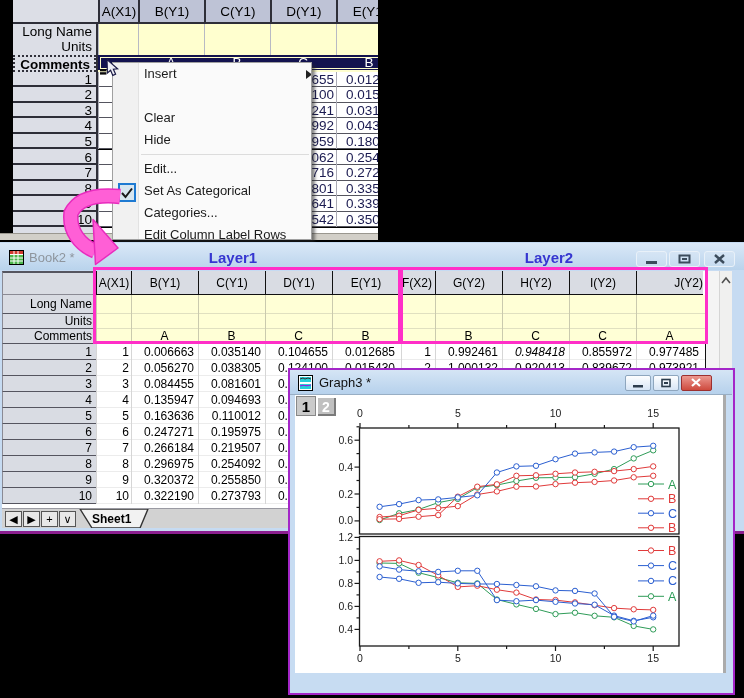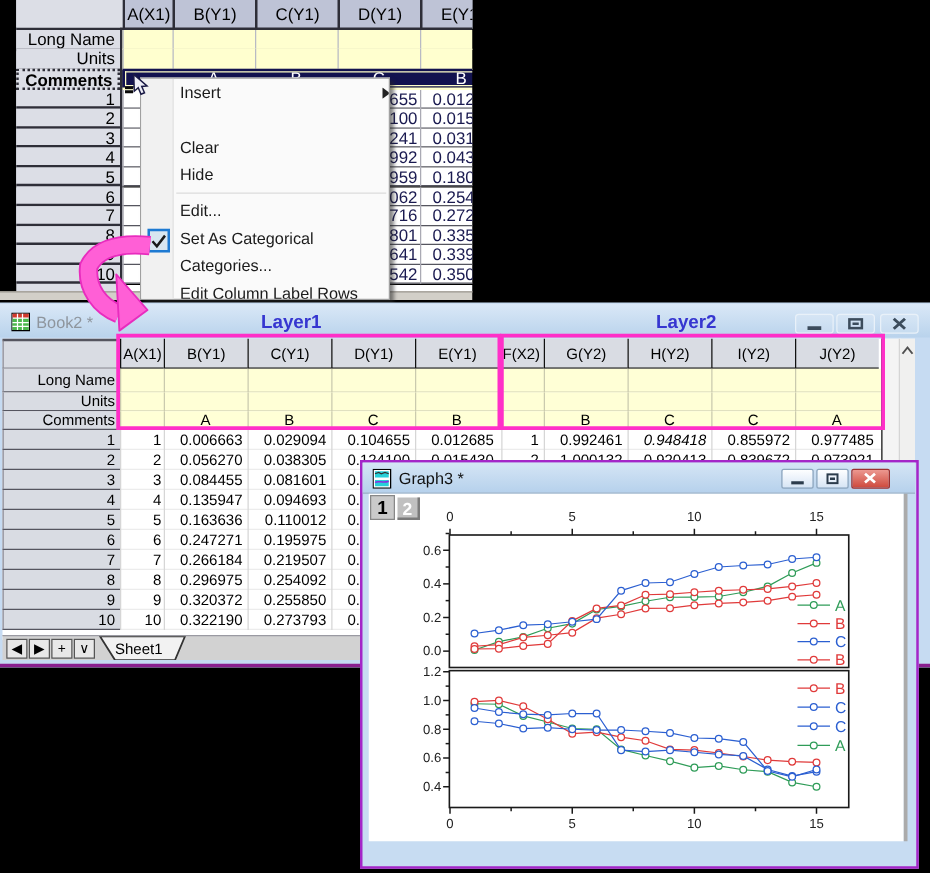--- a/index.html
+++ b/index.html
@@ -184,21 +184,21 @@
 <div class="a" style="left:0;top:0;width:94px;height:24px;background:#d9dce3;border:1px solid #8a8a94;border-top:2px solid #55555f;box-sizing:border-box;"></div>
 <div class="cell" style="left:94px;top:0;width:35px;height:24px;line-height:24px;text-align:center;background:#d9dce3;border-left:1px solid #111;border-bottom:1px solid #111;box-sizing:border-box;">A(X1)</div>
 <div class="cell" style="left:129px;top:0;width:67px;height:24px;line-height:24px;text-align:center;background:#d9dce3;border-left:1px solid #111;border-bottom:1px solid #111;box-sizing:border-box;">B(Y1)</div>
 <div class="cell" style="left:196px;top:0;width:67px;height:24px;line-height:24px;text-align:center;background:#d9dce3;border-left:1px solid #111;border-bottom:1px solid #111;box-sizing:border-box;">C(Y1)</div>
 <div class="cell" style="left:263px;top:0;width:67px;height:24px;line-height:24px;text-align:center;background:#d9dce3;border-left:1px solid #111;border-bottom:1px solid #111;box-sizing:border-box;">D(Y1)</div>
 <div class="cell" style="left:330px;top:0;width:67px;height:24px;line-height:24px;text-align:center;background:#d9dce3;border-left:1px solid #111;border-bottom:1px solid #111;box-sizing:border-box;">E(Y1)</div>
 <div class="cell" style="left:399px;top:0;width:34px;height:24px;line-height:24px;background:#d9dce3;border-left:1px solid #111;border-bottom:1px solid #111;box-sizing:border-box;">F(X2)</div>
 <div class="cell" style="left:433px;top:0;width:67px;height:24px;line-height:24px;text-align:center;background:#d9dce3;border-left:1px solid #111;border-bottom:1px solid #111;box-sizing:border-box;">G(Y2)</div>
 <div class="cell" style="left:500px;top:0;width:67px;height:24px;line-height:24px;text-align:center;background:#d9dce3;border-left:1px solid #111;border-bottom:1px solid #111;box-sizing:border-box;">H(Y2)</div>
 <div class="cell" style="left:567px;top:0;width:67px;height:24px;line-height:24px;text-align:center;background:#d9dce3;border-left:1px solid #111;border-bottom:1px solid #111;box-sizing:border-box;">I(Y2)</div>
-<div class="cell" style="left:634px;top:0;width:67px;height:24px;line-height:24px;text-align:center;background:#d9dce3;border-left:1px solid #111;border-bottom:1px solid #111;box-sizing:border-box;">J(Y2)</div>
+<div class="cell" style="left:634px;top:0;width:67px;height:24px;line-height:24px;text-align:right;background:#d9dce3;border-left:1px solid #111;border-bottom:1px solid #111;box-sizing:border-box;">J(Y2)</div>
 <div class="cell" style="left:0;top:24px;width:94px;height:19px;line-height:19px;text-align:right;padding-right:4px;background:#d9dce3;border-bottom:1px solid #55555f;border-left:1px solid #8a8a94;box-sizing:border-box;">Long Name</div>
 <div class="a" style="left:94px;top:24px;width:611px;height:19px;background:#ffffd6;border-bottom:1px solid #e0e0c0;box-sizing:border-box;"></div>
 <div class="a" style="left:94px;top:24px;width:1px;height:19px;background:#cacaae;"></div>
 <div class="a" style="left:129px;top:24px;width:1px;height:19px;background:#cacaae;"></div>
 <div class="a" style="left:196px;top:24px;width:1px;height:19px;background:#cacaae;"></div>
 <div class="a" style="left:263px;top:24px;width:1px;height:19px;background:#cacaae;"></div>
 <div class="a" style="left:330px;top:24px;width:1px;height:19px;background:#cacaae;"></div>
 <div class="a" style="left:399px;top:24px;width:1px;height:19px;background:#cacaae;"></div>
 <div class="a" style="left:433px;top:24px;width:1px;height:19px;background:#cacaae;"></div>
 <div class="a" style="left:500px;top:24px;width:1px;height:19px;background:#cacaae;"></div>
@@ -243,21 +243,21 @@
 <div class="a" style="left:196px;top:73px;width:1px;height:16px;background:#d6d6d6;"></div>
 <div class="a" style="left:263px;top:73px;width:1px;height:16px;background:#d6d6d6;"></div>
 <div class="a" style="left:330px;top:73px;width:1px;height:16px;background:#d6d6d6;"></div>
 <div class="a" style="left:399px;top:73px;width:1px;height:16px;background:#d6d6d6;"></div>
 <div class="a" style="left:433px;top:73px;width:1px;height:16px;background:#d6d6d6;"></div>
 <div class="a" style="left:500px;top:73px;width:1px;height:16px;background:#d6d6d6;"></div>
 <div class="a" style="left:567px;top:73px;width:1px;height:16px;background:#d6d6d6;"></div>
 <div class="a" style="left:634px;top:73px;width:1px;height:16px;background:#d6d6d6;"></div>
 <div class="cell" style="left:94px;top:73px;width:33px;height:16px;line-height:16px;text-align:right;">1</div>
 <div class="cell" style="left:129px;top:73px;width:63px;height:16px;line-height:16px;text-align:right;">0.006663</div>
-<div class="cell" style="left:196px;top:73px;width:63px;height:16px;line-height:16px;text-align:right;">0.029094</div>
+<div class="cell" style="left:196px;top:73px;width:63px;height:16px;line-height:16px;text-align:right;">0.035140</div>
 <div class="cell" style="left:263px;top:73px;width:63px;height:16px;line-height:16px;text-align:right;">0.104655</div>
 <div class="cell" style="left:330px;top:73px;width:63px;height:16px;line-height:16px;text-align:right;">0.012685</div>
 <div class="cell" style="left:399px;top:73px;width:30px;height:16px;line-height:16px;text-align:right;">1</div>
 <div class="cell" style="left:433px;top:73px;width:63px;height:16px;line-height:16px;text-align:right;">0.992461</div>
 <div class="cell" style="left:500px;top:73px;width:63px;height:16px;line-height:16px;text-align:right;font-style:italic;">0.948418</div>
 <div class="cell" style="left:567px;top:73px;width:63px;height:16px;line-height:16px;text-align:right;">0.855972</div>
 <div class="cell" style="left:634px;top:73px;width:63px;height:16px;line-height:16px;text-align:right;">0.977485</div>
 <div class="cell" style="left:0;top:89px;width:94px;height:16px;line-height:16px;text-align:right;padding-right:4px;background:#d9dce3;border-bottom:1px solid #55555f;border-left:1px solid #8a8a94;box-sizing:border-box;">2</div>
 <div class="a" style="left:94px;top:89px;width:611px;height:16px;background:#fff;border-bottom:1px solid #ececec;box-sizing:border-box;"></div>
 <div class="a" style="left:94px;top:89px;width:1px;height:16px;background:#d6d6d6;"></div>
@@ -425,21 +425,21 @@
 <div class="a" style="left:93px;top:25px;width:308px;height:77px;border:3px solid #ff2fc8;box-sizing:border-box;"></div>
 <div class="a" style="left:400px;top:25px;width:308px;height:77px;border:3px solid #ff2fc8;box-sizing:border-box;"></div>
 <div class="a" style="left:2px;top:266px;width:730px;height:20px;background:#d2d2d2;border-top:1px solid #9a9aa2;box-sizing:border-box;">
 <div class="cell" style="left:3px;top:2px;width:17px;height:16px;line-height:15px;text-align:center;background:#e8e8e8;border:1px solid #555;box-sizing:border-box;font-size:11px;">◀</div>
 <div class="cell" style="left:21px;top:2px;width:17px;height:16px;line-height:15px;text-align:center;background:#e8e8e8;border:1px solid #555;box-sizing:border-box;font-size:11px;">▶</div>
 <div class="cell" style="left:39px;top:2px;width:17px;height:16px;line-height:15px;text-align:center;background:#e8e8e8;border:1px solid #555;box-sizing:border-box;font-size:11px;">+</div>
 <div class="cell" style="left:57px;top:2px;width:17px;height:16px;line-height:15px;text-align:center;background:#e8e8e8;border:1px solid #555;box-sizing:border-box;font-size:11px;">∨</div>
 <svg class="a" style="left:76px;top:0;" width="80" height="20">
         <path d="M2,0 L14,19 L62,19 L70,0 Z" fill="#f2f2f2" stroke="#333" stroke-width="1.4"></path>
       </svg>
-<div class="cell" style="left:90px;top:3px;width:52px;height:15px;line-height:15px;font-weight:normal;font-size:12px;">Sheet1</div>
+<div class="cell" style="left:90px;top:3px;width:52px;height:15px;line-height:15px;font-weight:bold;font-size:12px;">Sheet1</div>
 </div>
 <div class="a" style="left:0;top:286px;width:744px;height:3px;background:#c6dbf2;"></div>
 <div class="a" style="left:0;top:289px;width:744px;height:3px;background:#8b1f8f;"></div>
 </div>
 <div class="a" style="left:288px;top:368px;width:447px;height:327px;background:#c7dcf2;border:2.5px solid #a426c8;box-sizing:border-box;overflow:hidden;font-size:12px;">
 <div class="a" style="left:0;top:0;width:442px;height:24px;background:linear-gradient(#d5e5f5,#b6d1ec);border-bottom:1px solid #98aec4;"></div>
 <svg class="a" style="left:8px;top:5px;" width="16" height="16">
       <rect x="0.5" y="0.5" width="14" height="15" fill="#fff" stroke="#000"></rect>
       <rect x="2" y="2" width="11" height="5" fill="#27d0d8"></rect>
       <rect x="2" y="9" width="11" height="5" fill="#27d0d8"></rect>

